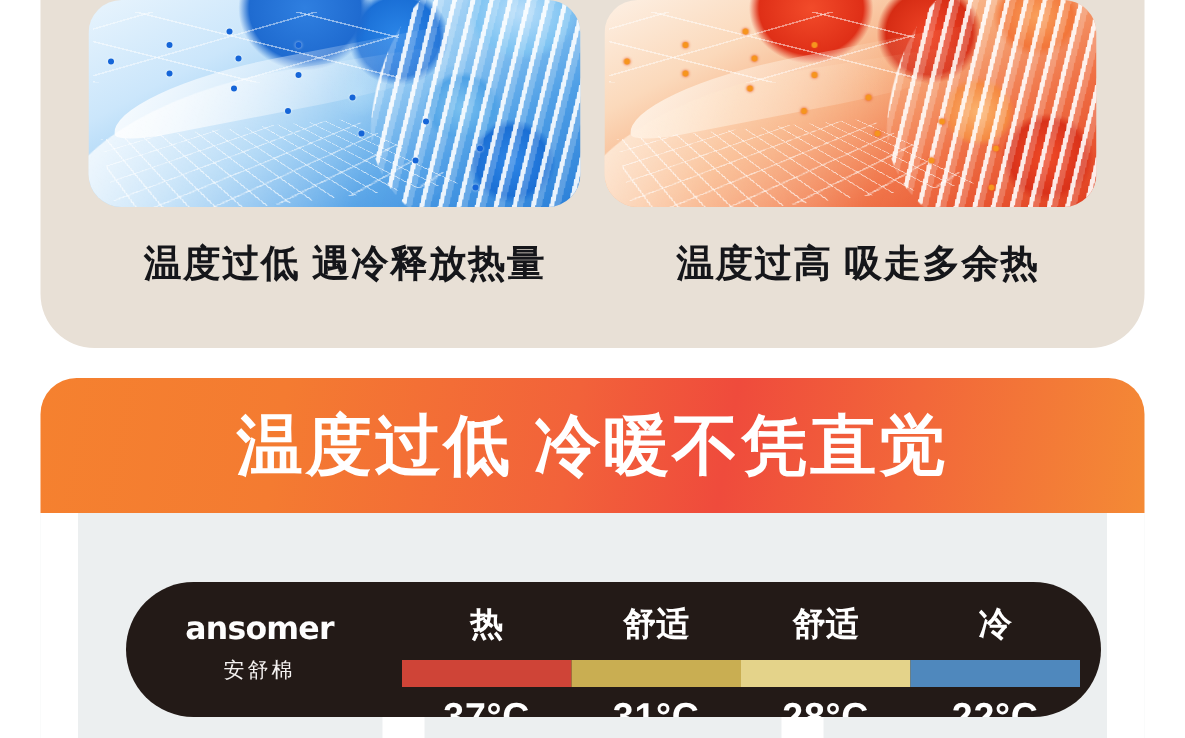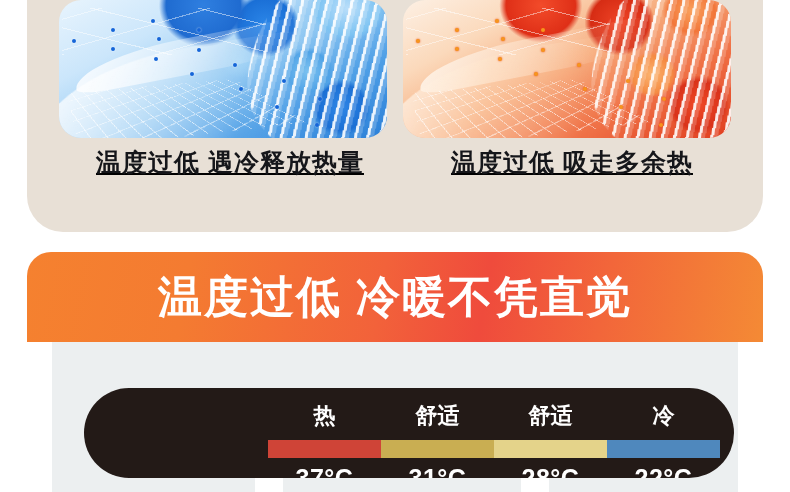--- a/index.html
+++ b/index.html
@@ -94,21 +94,21 @@
   }
   .panel-hot .sheet{
     background:linear-gradient(115deg,rgba(255,245,235,.9) 0%,rgba(255,228,200,.45) 38%,rgba(255,200,160,.06) 72%,rgba(255,255,255,0) 100%);
   }
   .panel-hot .sheet2{
     background:linear-gradient(100deg,rgba(255,246,236,.85),rgba(255,225,195,.12) 70%,rgba(255,255,255,0));
   }
 
   .captions{
     position:absolute; left:32px; top:206px; right:20px; height:46px;
-    display:flex; align-items:flex-start;text-decoration:underline;
+    display:flex; align-items:flex-end;
   }
   .caption{
     flex:1; text-align:center;
     font-size:25px; font-weight:bold; color:#15161a;
     letter-spacing:1px; white-space:nowrap;
   }
 
   
   .banner{
     position:absolute; left:27px; top:252px; width:736px; height:90px;
@@ -226,40 +226,42 @@
         <div class="dot dot-o" style="left:66%; top:76%;"></div>
         <div class="dot dot-o" style="left:79%; top:70%;"></div>
         <div class="dot dot-o" style="left:78%; top:89%;"></div>
       </div>
     </div>
 
   </div>
 
   <div class="captions">
     <div class="caption">温度过低 遇冷释放热量</div>
-    <div class="caption">温度过低 吸走多余热</div>
+    <div class="caption">温度过高 吸走多余热</div>
   </div>
 </div>
 
 <div class="banner">
   <div class="banner-text">温度过低 冷暖不凭直觉</div>
 </div>
 
 <div class="bottom">
 
   <div class="white-cols">
     <div class="wcol wcol-1"></div>
     <div class="wcol wcol-2"></div>
     <div class="wcol wcol-3"></div>
     <div class="wcol wcol-4"></div>
   </div>
 
   <div class="pill">
 
     <div class="logo">
+      <div class="logo-mark">ansomer</div>
+      <div class="logo-cn">安舒棉</div>
     </div>
 
     <div class="scale">
 
       <div class="scale-row row-labels">
         <div>热</div>
         <div>舒适</div>
         <div>舒适</div>
         <div>冷</div>
       </div>

